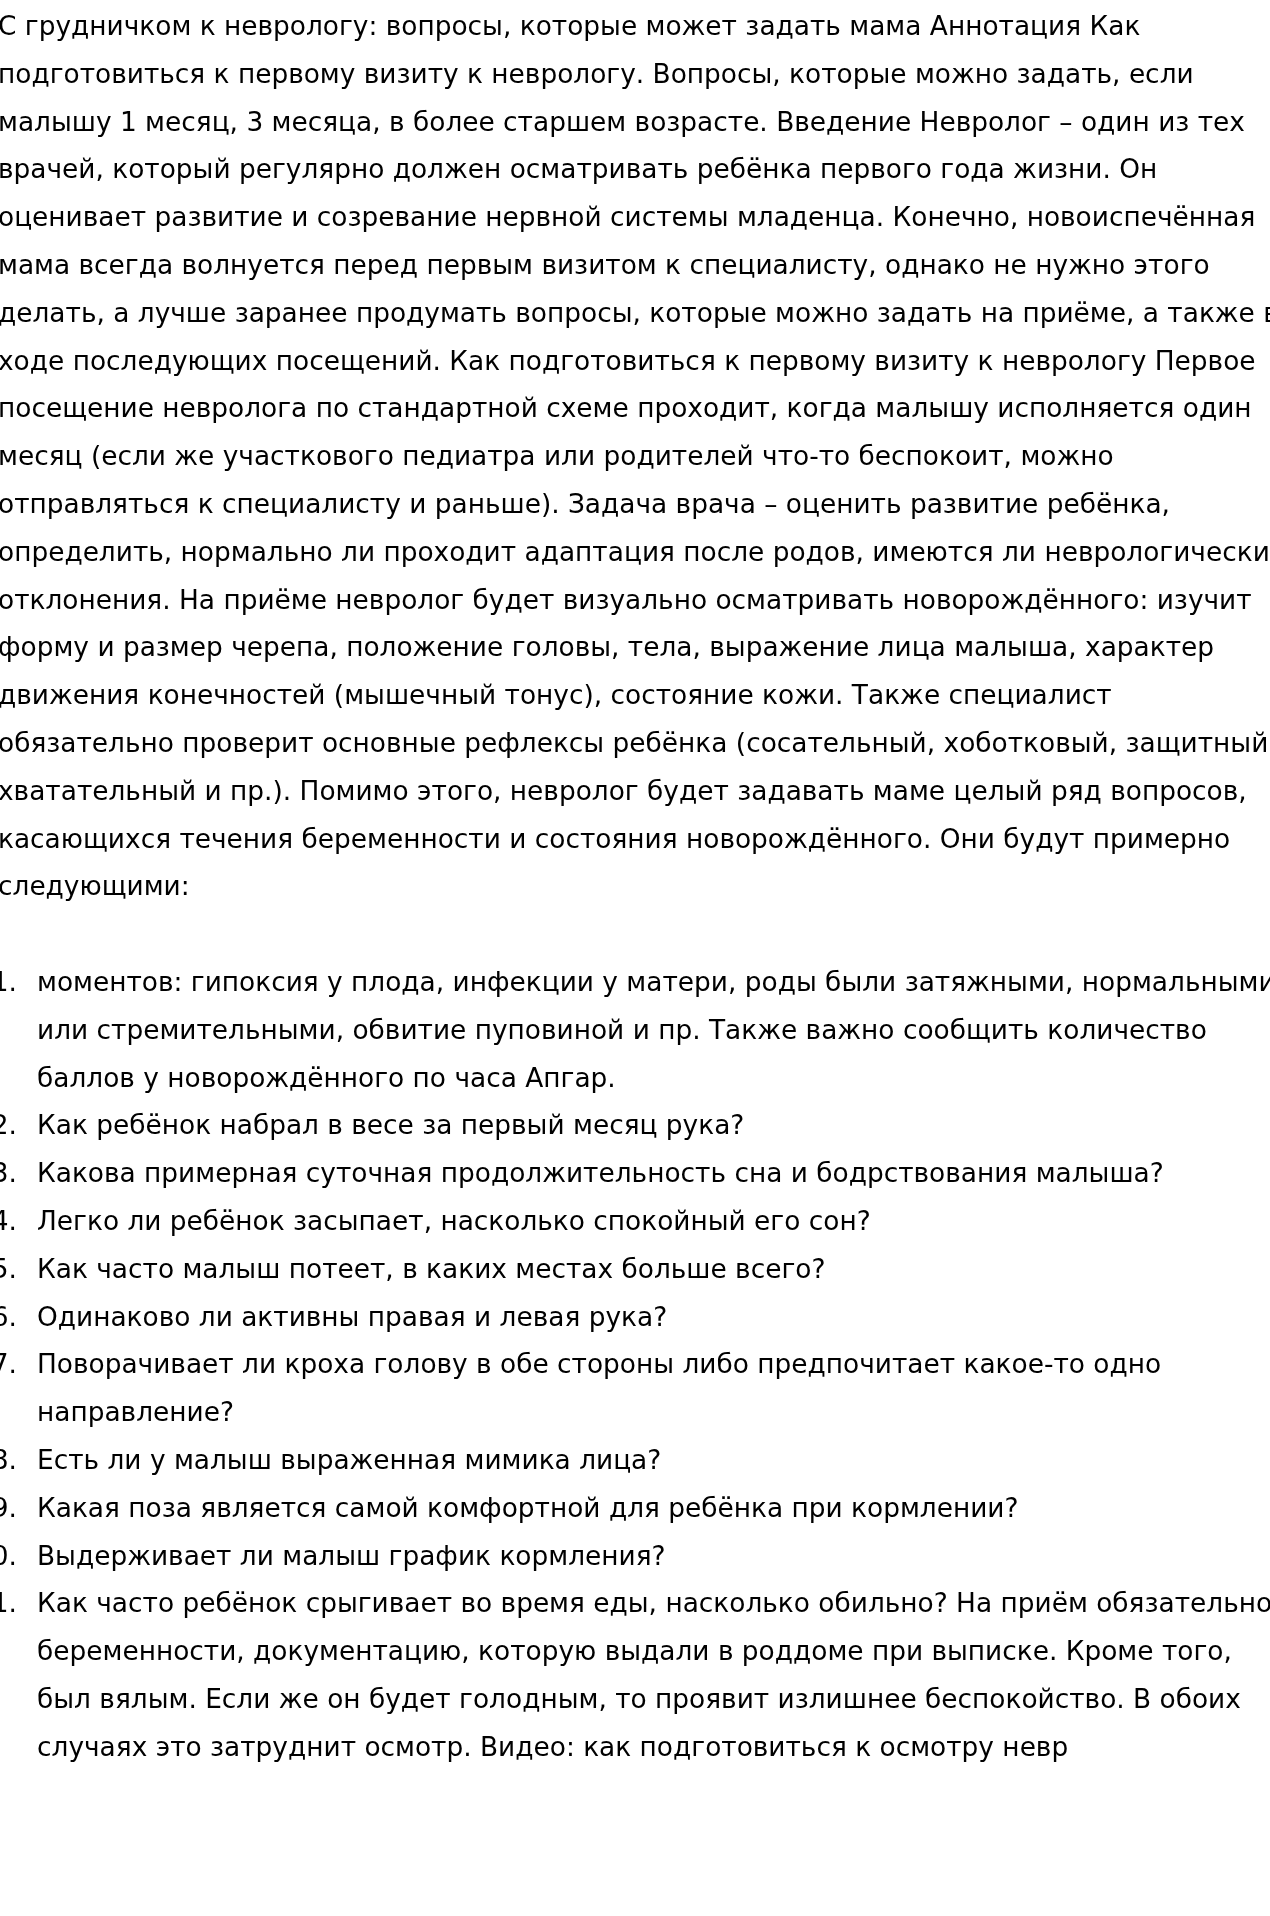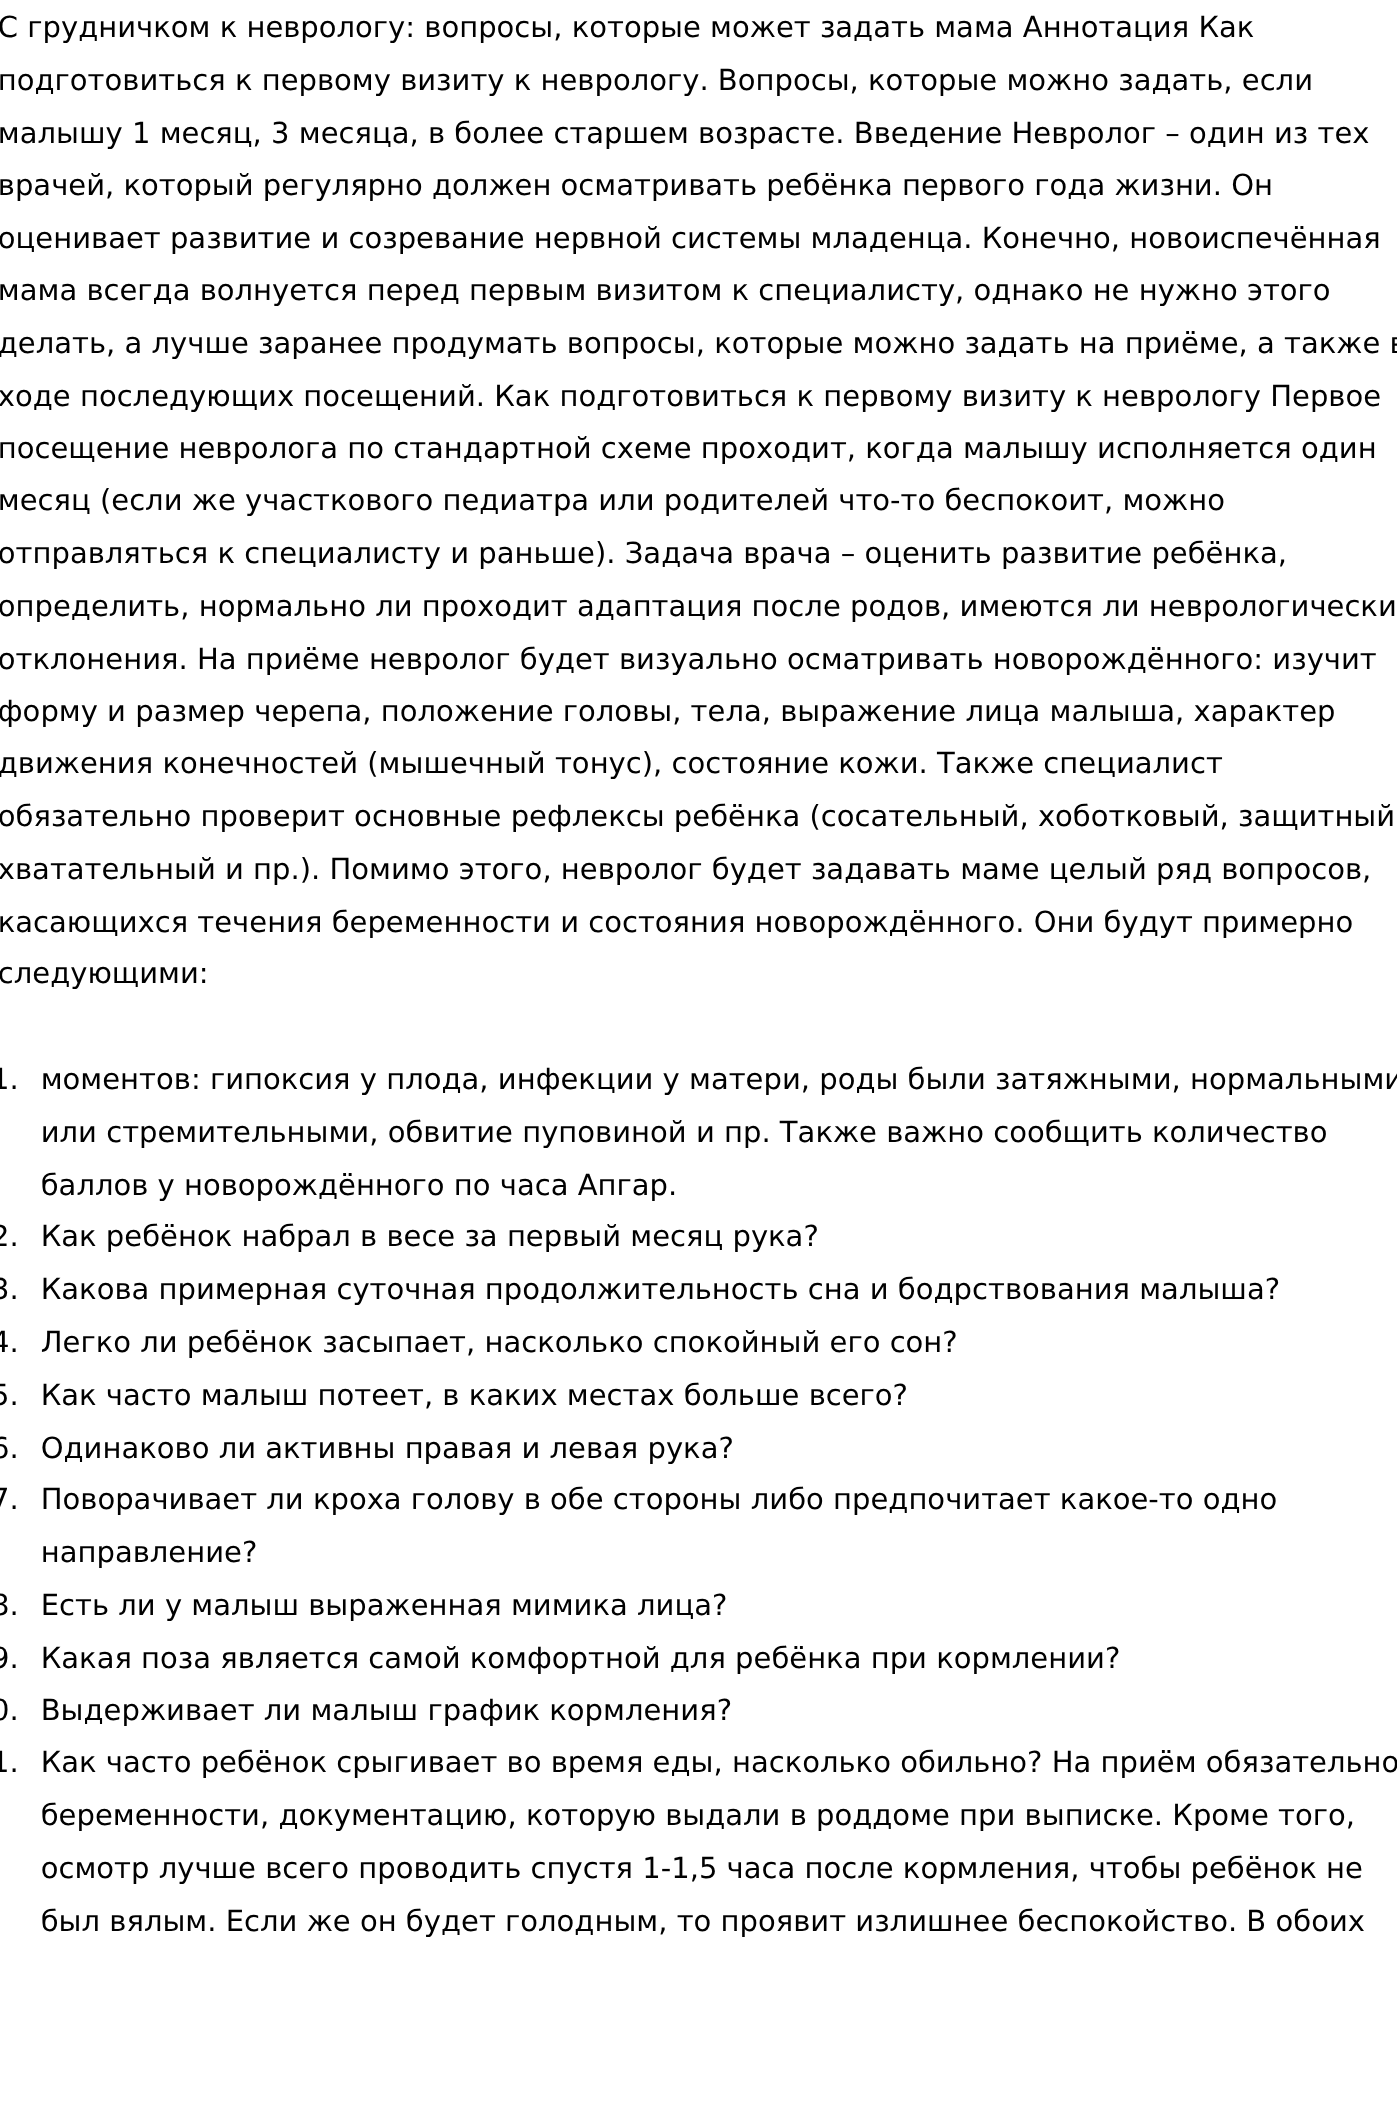--- a/index.html
+++ b/index.html
@@ -105,17 +105,17 @@
         <div class="ln">Какая поза является самой комфортной для ребёнка при кормлении?</div>
       </div>
       <div class="li">
         <span class="num">10.</span>
         <div class="ln">Выдерживает ли малыш график кормления?</div>
       </div>
       <div class="li">
         <span class="num">11.</span>
         <div class="ln">Как часто ребёнок срыгивает во время еды, насколько обильно? На приём обязательно</div>
         <div class="ln">беременности, документацию, которую выдали в роддоме при выписке. Кроме того,</div>
-        <div class="ln">осмотр лучше всего проводить спустя 1-1,5 часа после кормления, чтобы ребёнок не</div>
         <div class="ln">был вялым. Если же он будет голодным, то проявит излишнее беспокойство. В обоих</div>
+        <div class="ln">случаях это затруднит осмотр. Видео: как подготовиться к осмотру невр</div>
       </div>
     </div>
 </div>
 
 </body></html>

